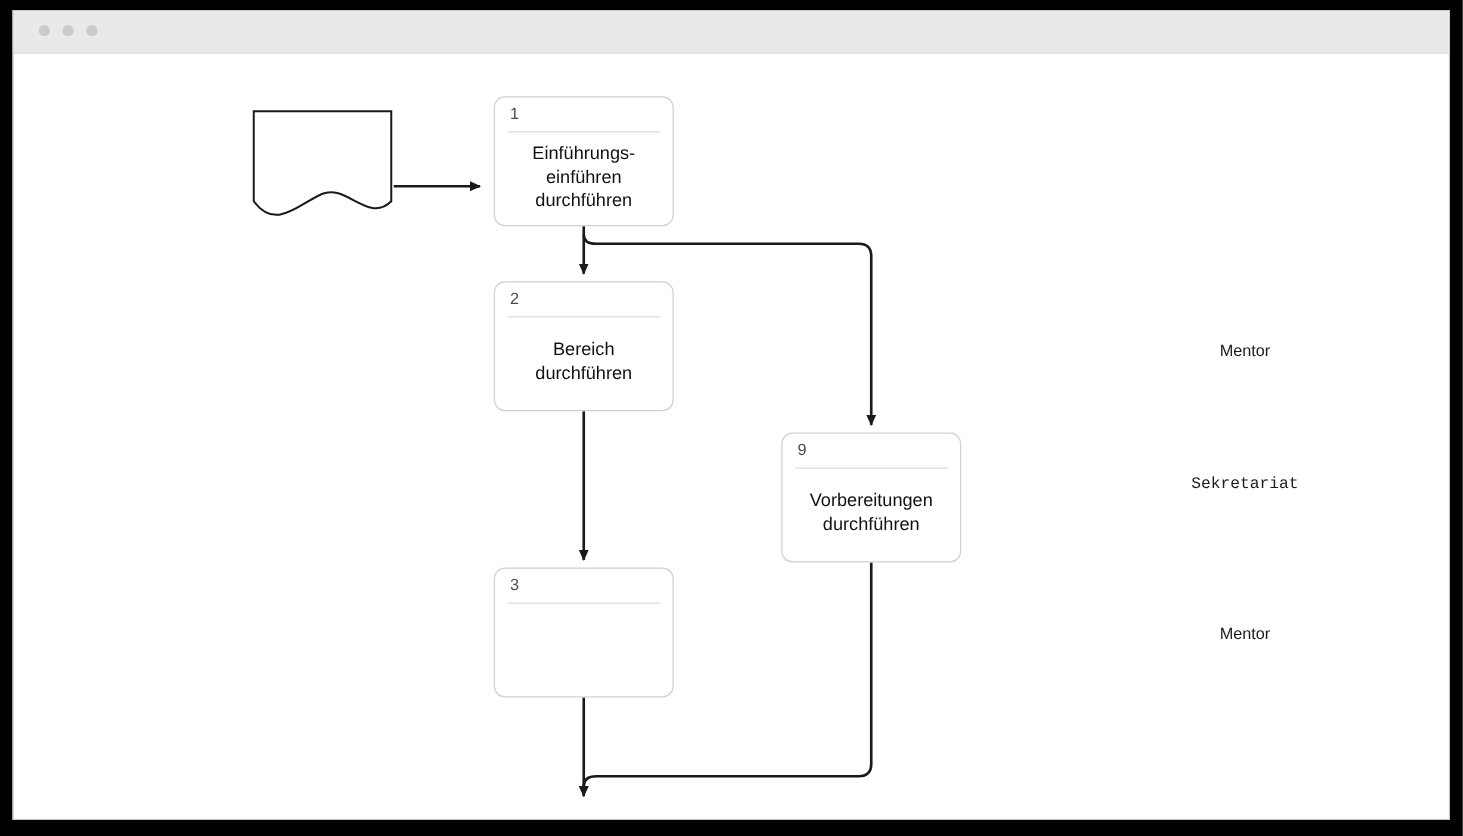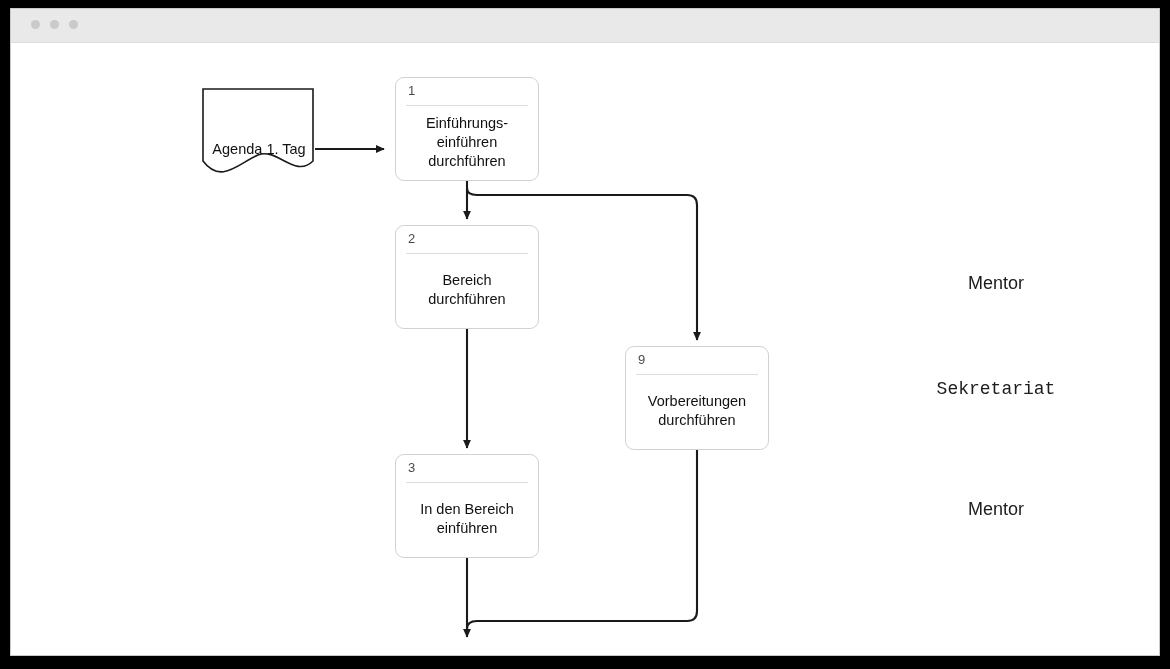--- a/index.html
+++ b/index.html
@@ -113,21 +113,21 @@
     font-size: 14.5px;
     color: #111111;
     pointer-events: none;
   }
 
   
   .role-label {
     position: absolute;
     width: 200px;
     text-align: center;
-    font-size: 18px;
+    font-size: 13px;
     color: #1c1c1c;
   }
 </style>
 </head>
 <body>
 
 <div id="app-window">
 
   <div id="title-bar">
     <span class="win-dot" id="dot-close"></span>
@@ -168,21 +168,20 @@
         <path d="M 456 515 L 456 594" stroke="#1a1a1a" stroke-width="2.1" fill="none" marker-end="url(#arrowhead)"></path>
       </g>
 
       <g>
         <path d="M 192 46 L 302 46 L 302 118
                  C 284 136 266 104 247 112
                  C 228 120 210 142 192 118 Z" fill="#ffffff" stroke="#1a1a1a" stroke-width="1.6"></path>
       </g>
     </svg>
 
-    <div id="doc-label">Agenda 1. Tag</div>
 
     <div class="node" id="node-1" style="left:384px; top:34px; width:144px; height:104px;">
       <span class="node-num">1</span>
       <span class="node-rule"></span>
       <span class="node-label">Einführungs-
 einführen
 durchführen</span>
     </div>
 
     <div class="node" id="node-2" style="left:384px; top:182px; width:144px; height:104px;">
@@ -195,22 +194,20 @@
     <div class="node" id="node-9" style="left:614px; top:303px; width:144px; height:104px;">
       <span class="node-num">9</span>
       <span class="node-rule"></span>
       <span class="node-label">Vorbereitungen
 durchführen</span>
     </div>
 
     <div class="node" id="node-3" style="left:384px; top:411px; width:144px; height:104px;">
       <span class="node-num">3</span>
       <span class="node-rule"></span>
-      <span class="node-label">In den Bereich
-einführen</span>
     </div>
 
     <div class="role-label" style="left:885px; top:230px;">Mentor</div>
     <div class="role-label" style="left:885px; top:336px;font-family:Liberation Mono, monospace;">Sekretariat</div>
     <div class="role-label" style="left:885px; top:456px;">Mentor</div>
 
   </div>
 </div>
 
 </body></html>

